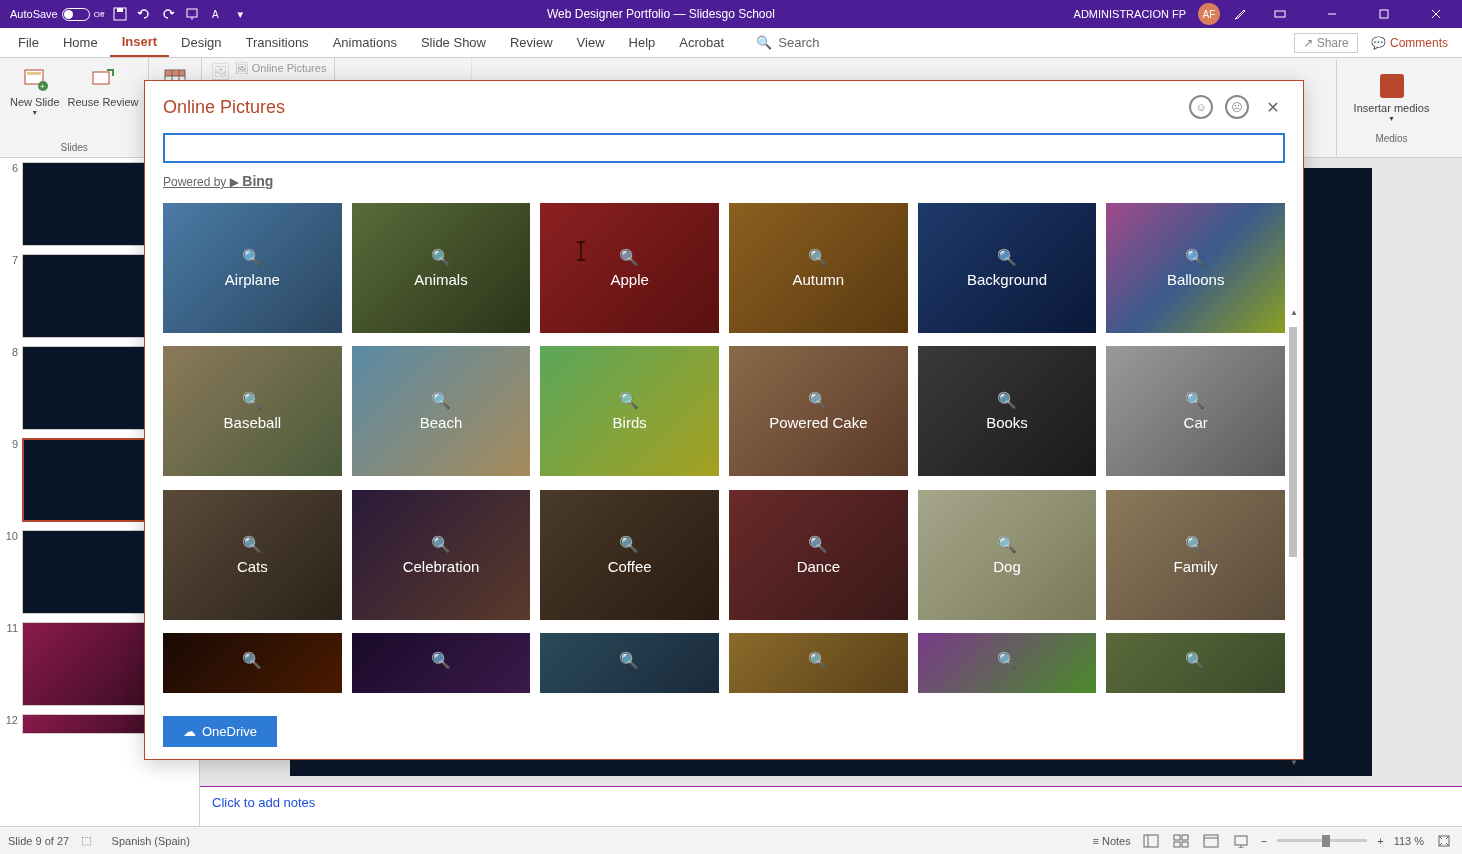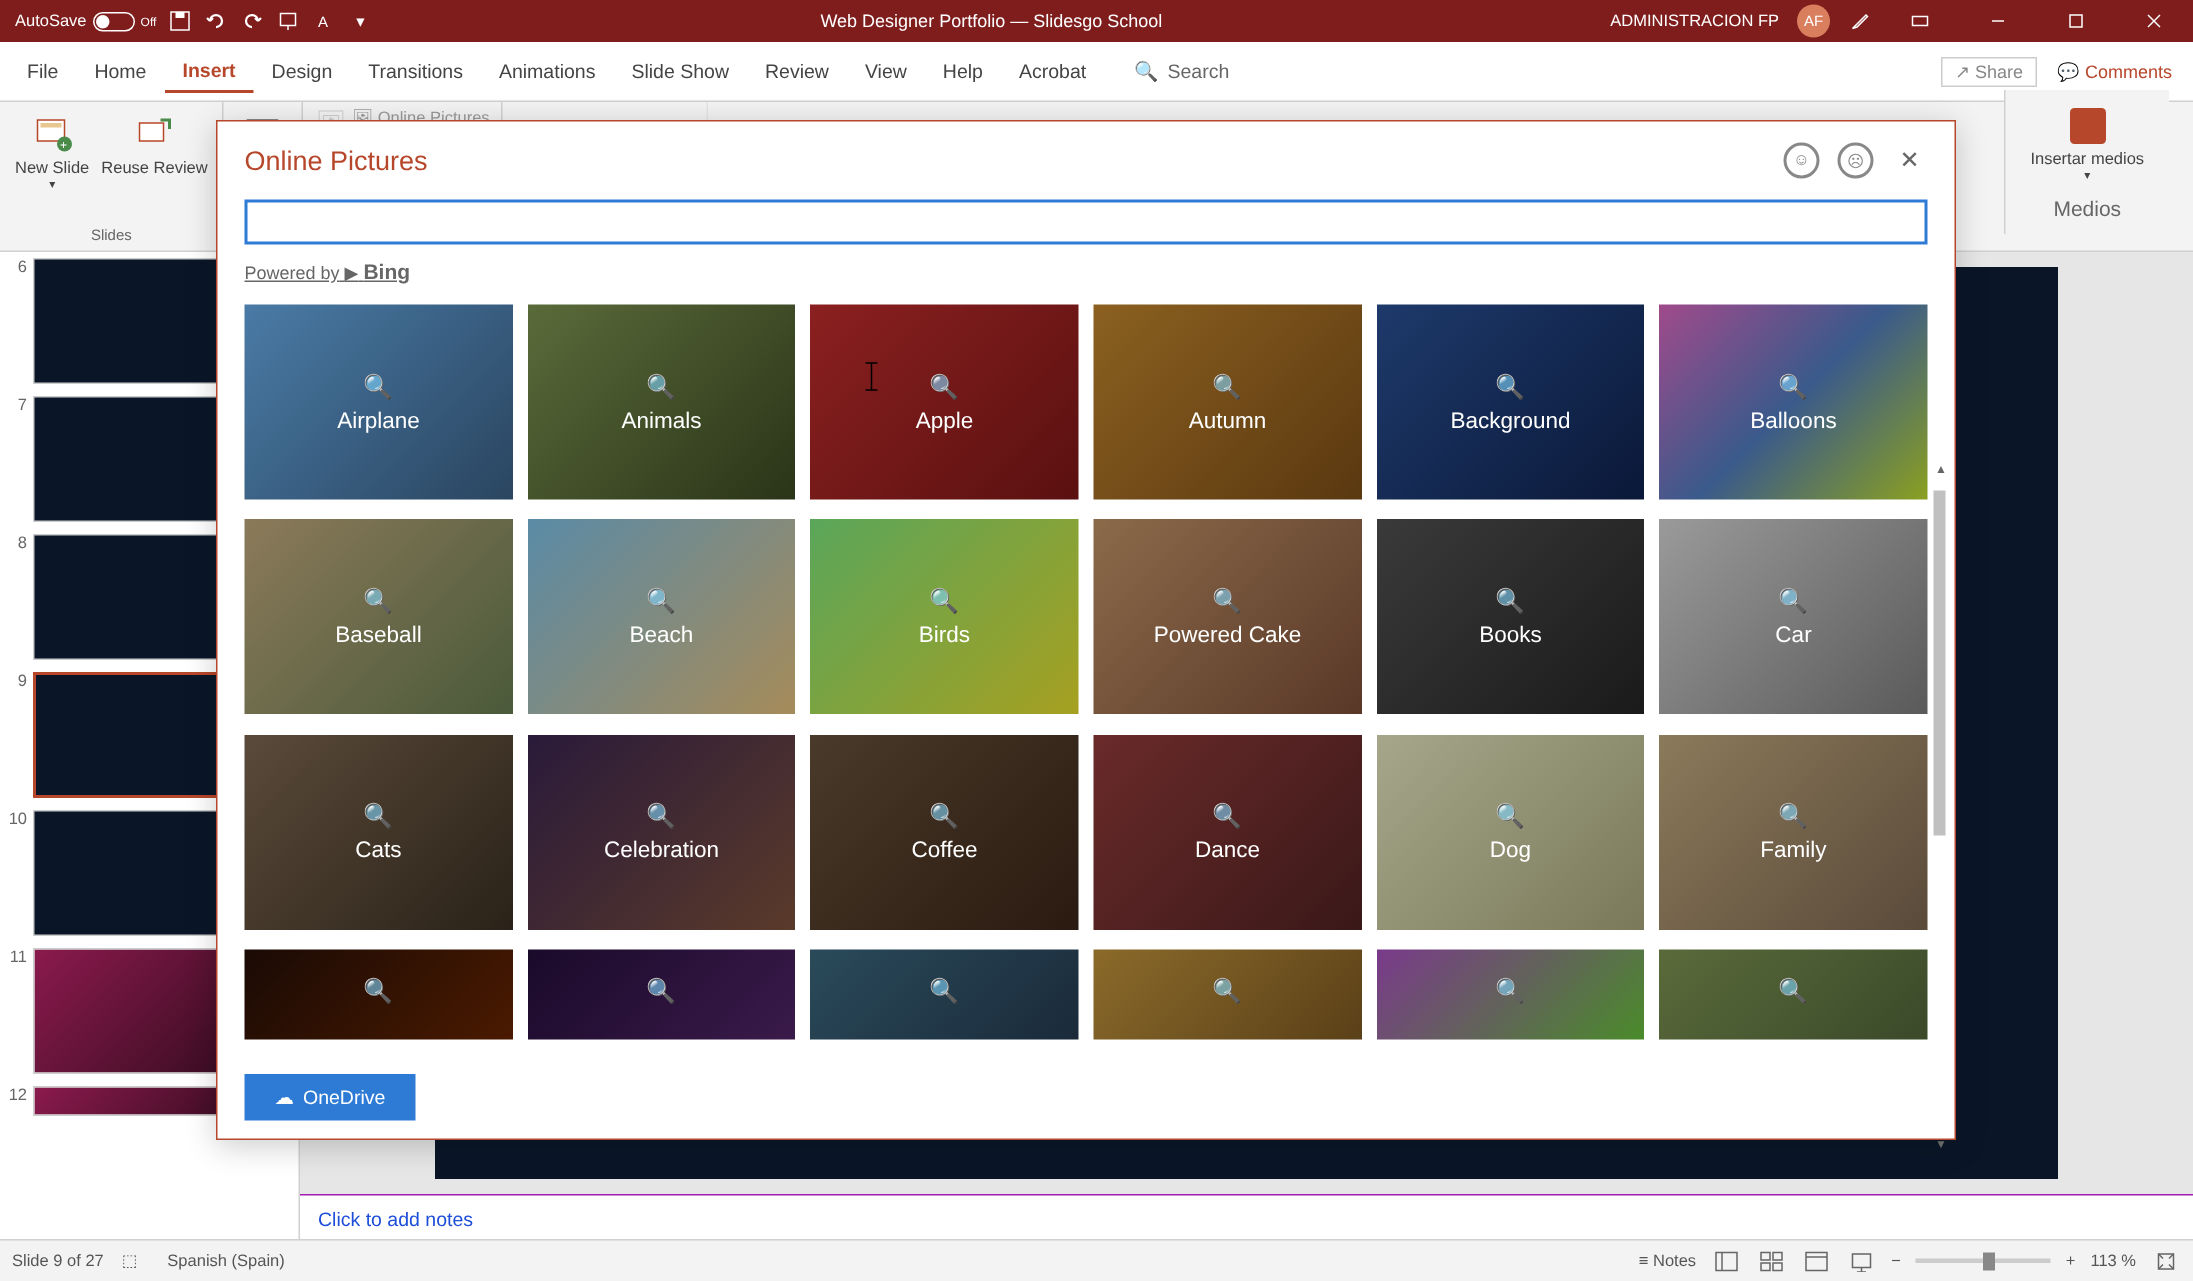--- a/index.html
+++ b/index.html
@@ -1,31 +1,31 @@
 <!DOCTYPE html>
 <html><head>
 <meta charset="utf-8">
 <style>
 * { margin: 0; padding: 0; box-sizing: border-box; font-family: 'Segoe UI', Tahoma, sans-serif; }
 body { background: #fff; overflow: hidden; width: 1462px; height: 854px; position: relative; }
 
 
-.titlebar { height: 28px; background: #7f1d1d; display: flex; align-items: center; color: #fff; font-size: 11px; }
+.titlebar { height: 28px; background: #4c1d95; display: flex; align-items: center; color: #fff; font-size: 11px; }
 .titlebar-left { display: flex; align-items: center; gap: 8px; padding-left: 10px; }
 .autosave-toggle { display: flex; align-items: center; gap: 4px; }
 .toggle-track { width: 28px; height: 13px; border: 1px solid #fff; border-radius: 8px; position: relative; }
 .toggle-thumb { width: 9px; height: 9px; background: #fff; border-radius: 50%; position: absolute; top: 1px; left: 1px; }
 .qat-icon { width: 16px; height: 16px; display: flex; align-items: center; justify-content: center; cursor: pointer; }
 .titlebar-center { flex: 1; text-align: center; font-size: 12px; }
 .titlebar-right { display: flex; align-items: center; gap: 12px; padding-right: 6px; }
 .user-badge { width: 22px; height: 22px; background: #d97f5e; border-radius: 50%; display: flex; align-items: center; justify-content: center; font-size: 10px; }
 .win-btn { width: 40px; height: 28px; display: flex; align-items: center; justify-content: center; cursor: pointer; }
 
 
-.ribbon-tabs { height: 40px; background: #fff; border-bottom: 1px solid #d0d0d0; display: flex; align-items: center; padding: 0 6px; }
+.ribbon-tabs { height: 30px; background: #fff; border-bottom: 1px solid #d0d0d0; display: flex; align-items: center; padding: 0 6px; }
 .ribbon-tab { padding: 6px 12px; font-size: 13px; color: #444; cursor: pointer; }
 .ribbon-tab.active { color: #b7472a; border-bottom: 2px solid #b7472a; font-weight: bold; }
 .ribbon-tabs-right { margin-left: auto; display: flex; align-items: center; gap: 6px; }
 .search-area { display: flex; align-items: center; gap: 6px; color: #666; font-size: 13px; }
 .share-btn { border: 1px solid #ccc; padding: 2px 8px; font-size: 12px; color: #888; }
 .comments-btn { color: #b7472a; font-size: 12px; padding: 2px 8px; }
 
 
 .ribbon-content { height: 100px; background: #f3f3f3; border-bottom: 1px solid #d0d0d0; display: flex; }
 .ribbon-group { border-right: 1px solid #d0d0d0; display: flex; flex-direction: column; align-items: center; padding: 4px 8px; }
@@ -104,21 +104,21 @@
 .onedrive-btn { background: #2e7bd6; color: #fff; padding: 8px 20px; font-size: 13px; display: inline-flex; align-items: center; gap: 6px; cursor: pointer; }
 
 .dialog-scrollbar-track { position: absolute; right: 4px; top: 226px; width: 10px; height: 460px; }
 .dialog-scrollbar-thumb { background: #c0c0c0; width: 8px; height: 230px; margin-top: 10px; }
 .dialog-scrollbar-arrow { width: 10px; height: 10px; display: flex; align-items: center; justify-content: center; font-size: 8px; color: #666; }
 
 
 .medios-panel { position: absolute; right: 16px; top: 60px; width: 110px; height: 96px; background: #f3f3f3; border-left: 1px solid #d0d0d0; z-index: 50; display: flex; flex-direction: column; align-items: center; justify-content: center; }
 .medios-icon { width: 24px; height: 24px; background: #b7472a; border-radius: 3px; margin-bottom: 4px; }
 .medios-text { font-size: 11px; color: #444; text-align: left; }
-.medios-label { font-size: 14px; color: #666; margin-top: 8px; }
+.medios-label { font-size: 10px; color: #666; margin-top: 8px; }
 
 svg { display: block; }
 </style>
 </head>
 <body>
 
 <div class="titlebar">
   <div class="titlebar-left">
     <div class="autosave-toggle">
       <span>AutoSave</span>

